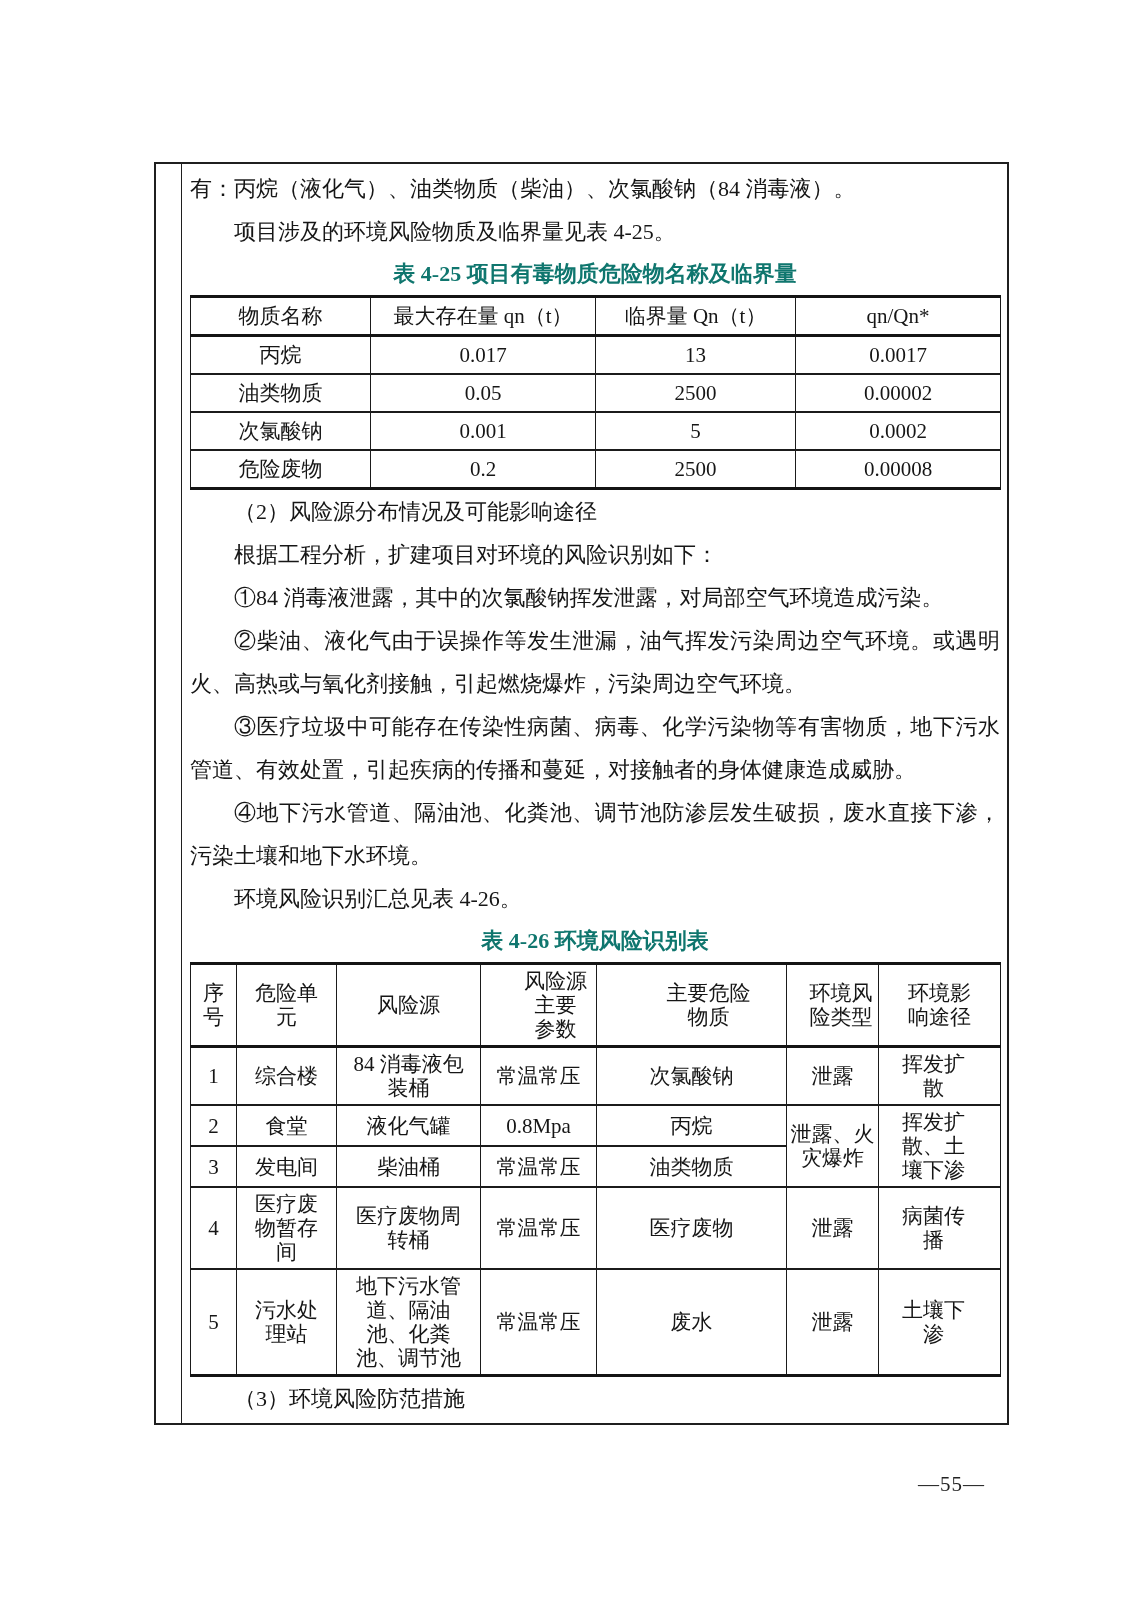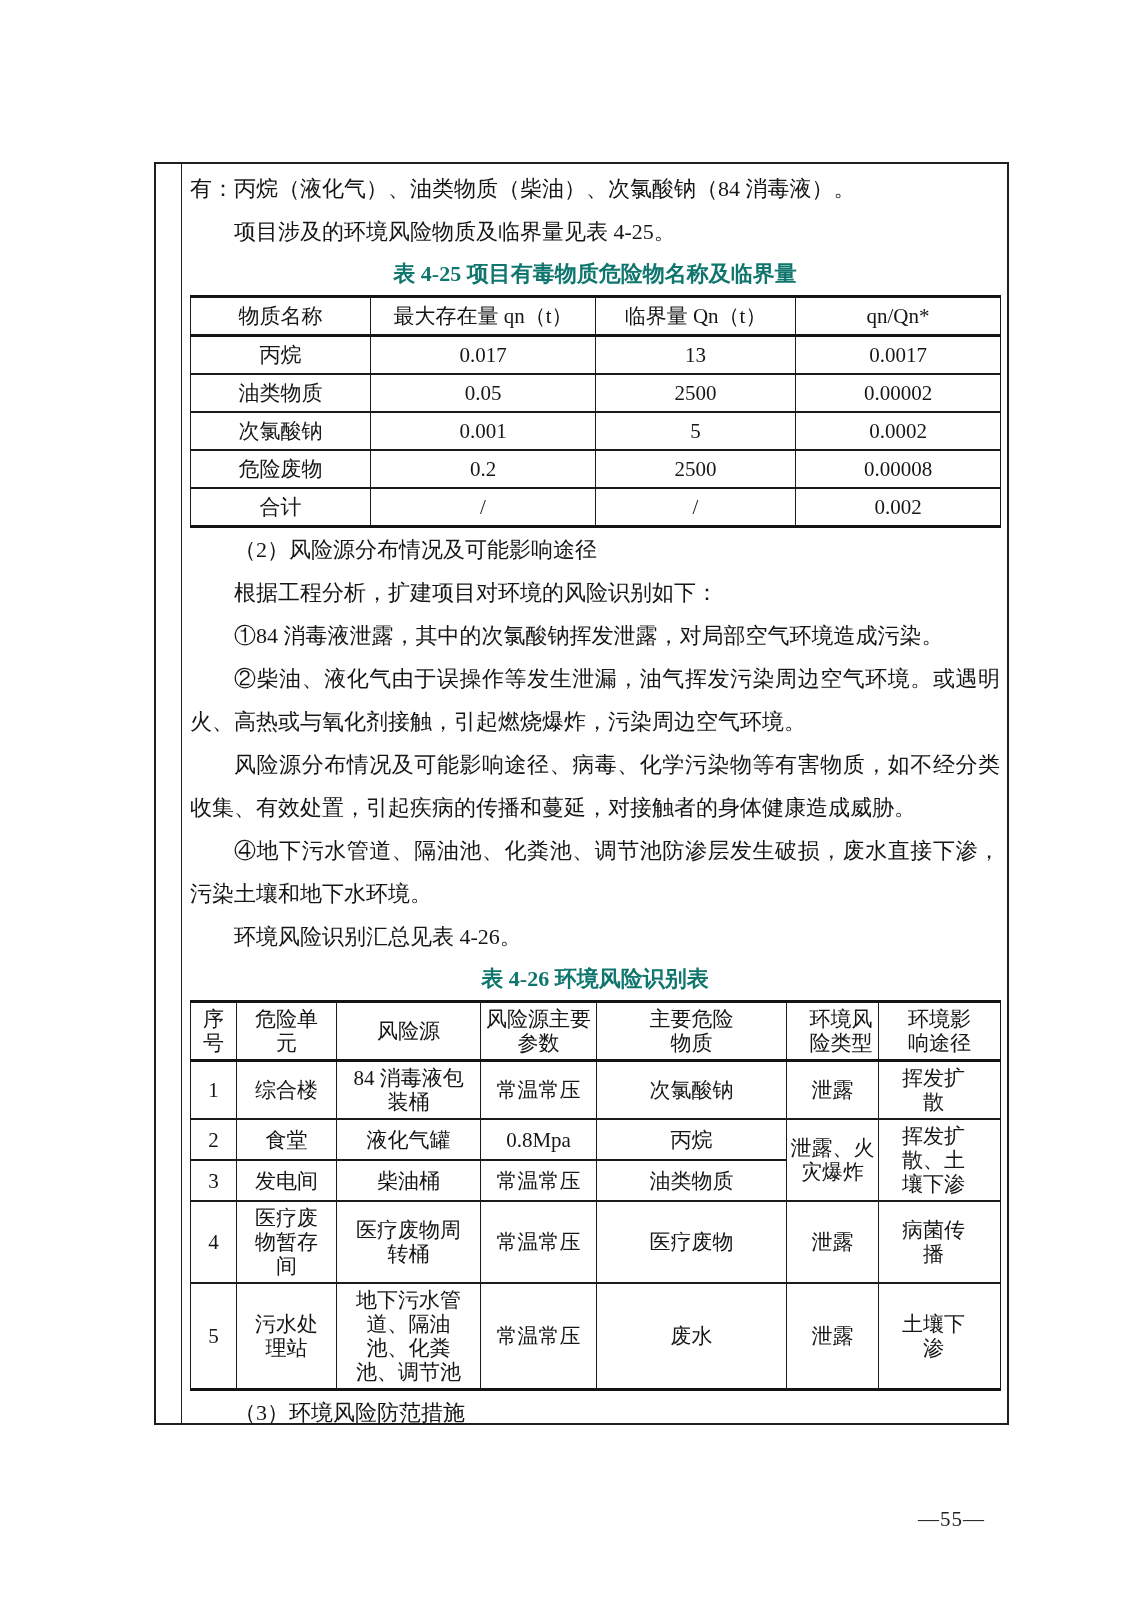--- a/index.html
+++ b/index.html
@@ -61,31 +61,31 @@
     vertical-align: middle;
     font-size: 21px;
     color: #161616;
     box-sizing: border-box;
   }
   .doc-table thead th { border-bottom: 3px solid #141414; }
   
   table.t1 th, table.t1 td { padding: 5px 6px; line-height: 26px; }
   
   table.t2 th, table.t2 td { padding: 4px 4px; line-height: 24px; }
-  table.t2 th { white-space: pre-line; }
+  table.t2 th { white-space: pre-line; padding-left: 38px; }
   table.t2 th:nth-child(1), table.t2 td:nth-child(1) { padding-left: 2px;  padding-right: 2px; }
   table.t2 th:nth-child(2), table.t2 td:nth-child(2) { padding-left: 12px; padding-right: 12px; }
   table.t2 th:nth-child(3), table.t2 td:nth-child(3) { padding-left: 11px; padding-right: 11px; }
   table.t2 td.c6 { padding-left: 3px; padding-right: 3px; }
   table.t2 td.c7 { padding-left: 14px; padding-right: 26px; }
   table.t2 th.h6 { padding-left: 20px; padding-right: 3px; }
   table.t2 th.h7 { padding-left: 26px; padding-right: 26px; }
   .page-num {
     position: absolute;
-    top: 1507px;
+    top: 1472px;
     right: 146px;
     font-size: 21px;
     letter-spacing: 1px;
     color: #222;
   }
 </style>
 </head>
 <body>
 
 <div class="frame">
@@ -129,34 +129,28 @@
           <td>0.001</td>
           <td>5</td>
           <td>0.0002</td>
         </tr>
         <tr>
           <td>危险废物</td>
           <td>0.2</td>
           <td>2500</td>
           <td>0.00008</td>
         </tr>
-        <tr>
-          <td>合计</td>
-          <td>/</td>
-          <td>/</td>
-          <td>0.002</td>
-        </tr>
       </tbody>
     </table>
 
     <p class="para indent">（2）风险源分布情况及可能影响途径</p>
     <p class="para indent">根据工程分析，扩建项目对环境的风险识别如下：</p>
     <p class="para indent">①84 消毒液泄露，其中的次氯酸钠挥发泄露，对局部空气环境造成污染。</p>
     <p class="para indent">②柴油、液化气由于误操作等发生泄漏，油气挥发污染周边空气环境。或遇明火、高热或与氧化剂接触，引起燃烧爆炸，污染周边空气环境。</p>
-    <p class="para indent">风险源分布情况及可能影响途径、病毒、化学污染物等有害物质，如不经分类收集、有效处置，引起疾病的传播和蔓延，对接触者的身体健康造成威胁。</p>
+    <p class="para indent">③医疗垃圾中可能存在传染性病菌、病毒、化学污染物等有害物质，地下污水管道、有效处置，引起疾病的传播和蔓延，对接触者的身体健康造成威胁。</p>
     <p class="para indent">④地下污水管道、隔油池、化粪池、调节池防渗层发生破损，废水直接下渗，污染土壤和地下水环境。</p>
     <p class="para indent">环境风险识别汇总见表 4-26。</p>
 
     <div class="tbl-title">表 4-26 环境风险识别表</div>
     <table class="doc-table t2">
       <colgroup>
         <col style="width:46px">
           <col style="width:100px">
           <col style="width:144px">
           <col style="width:116px">

